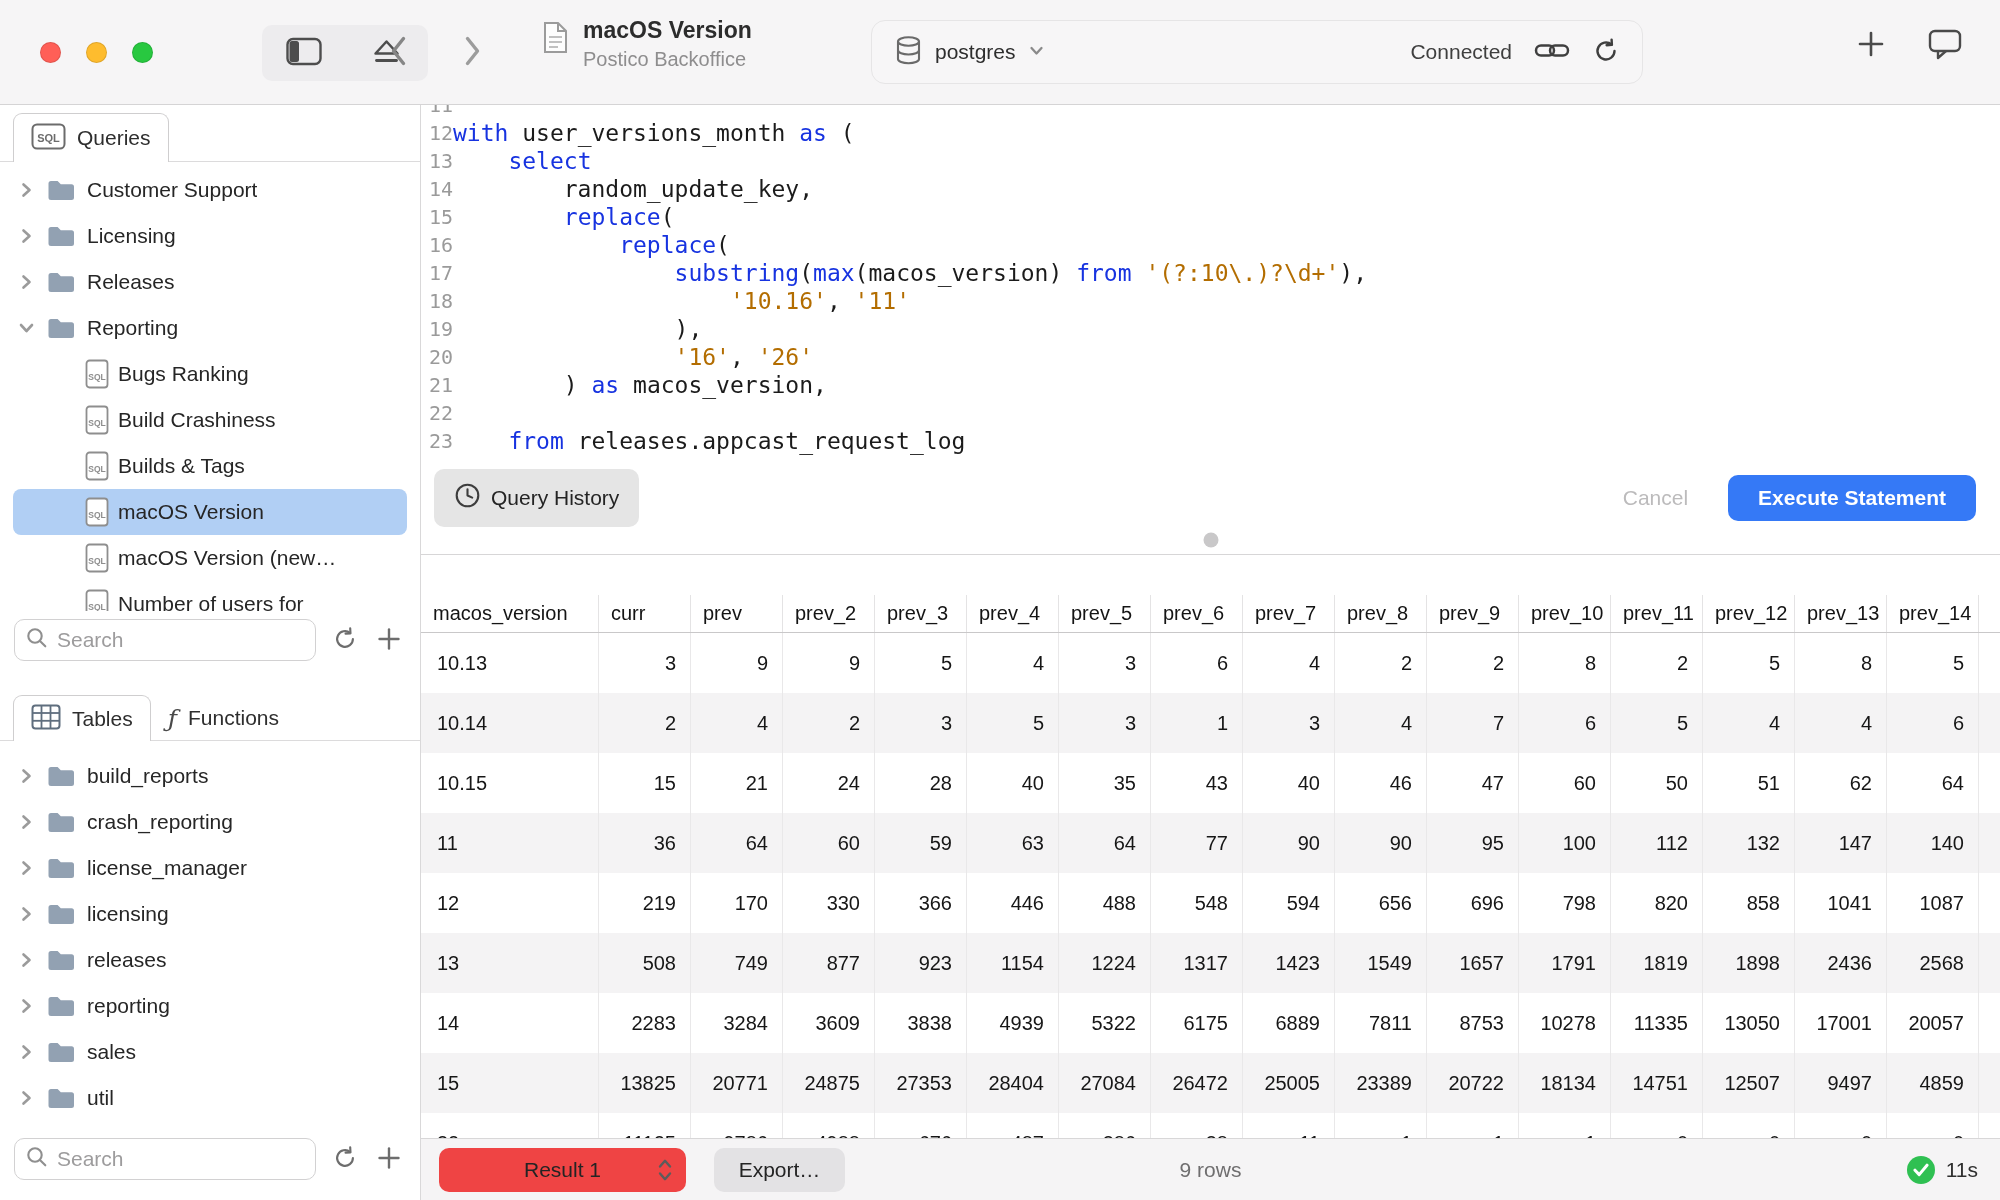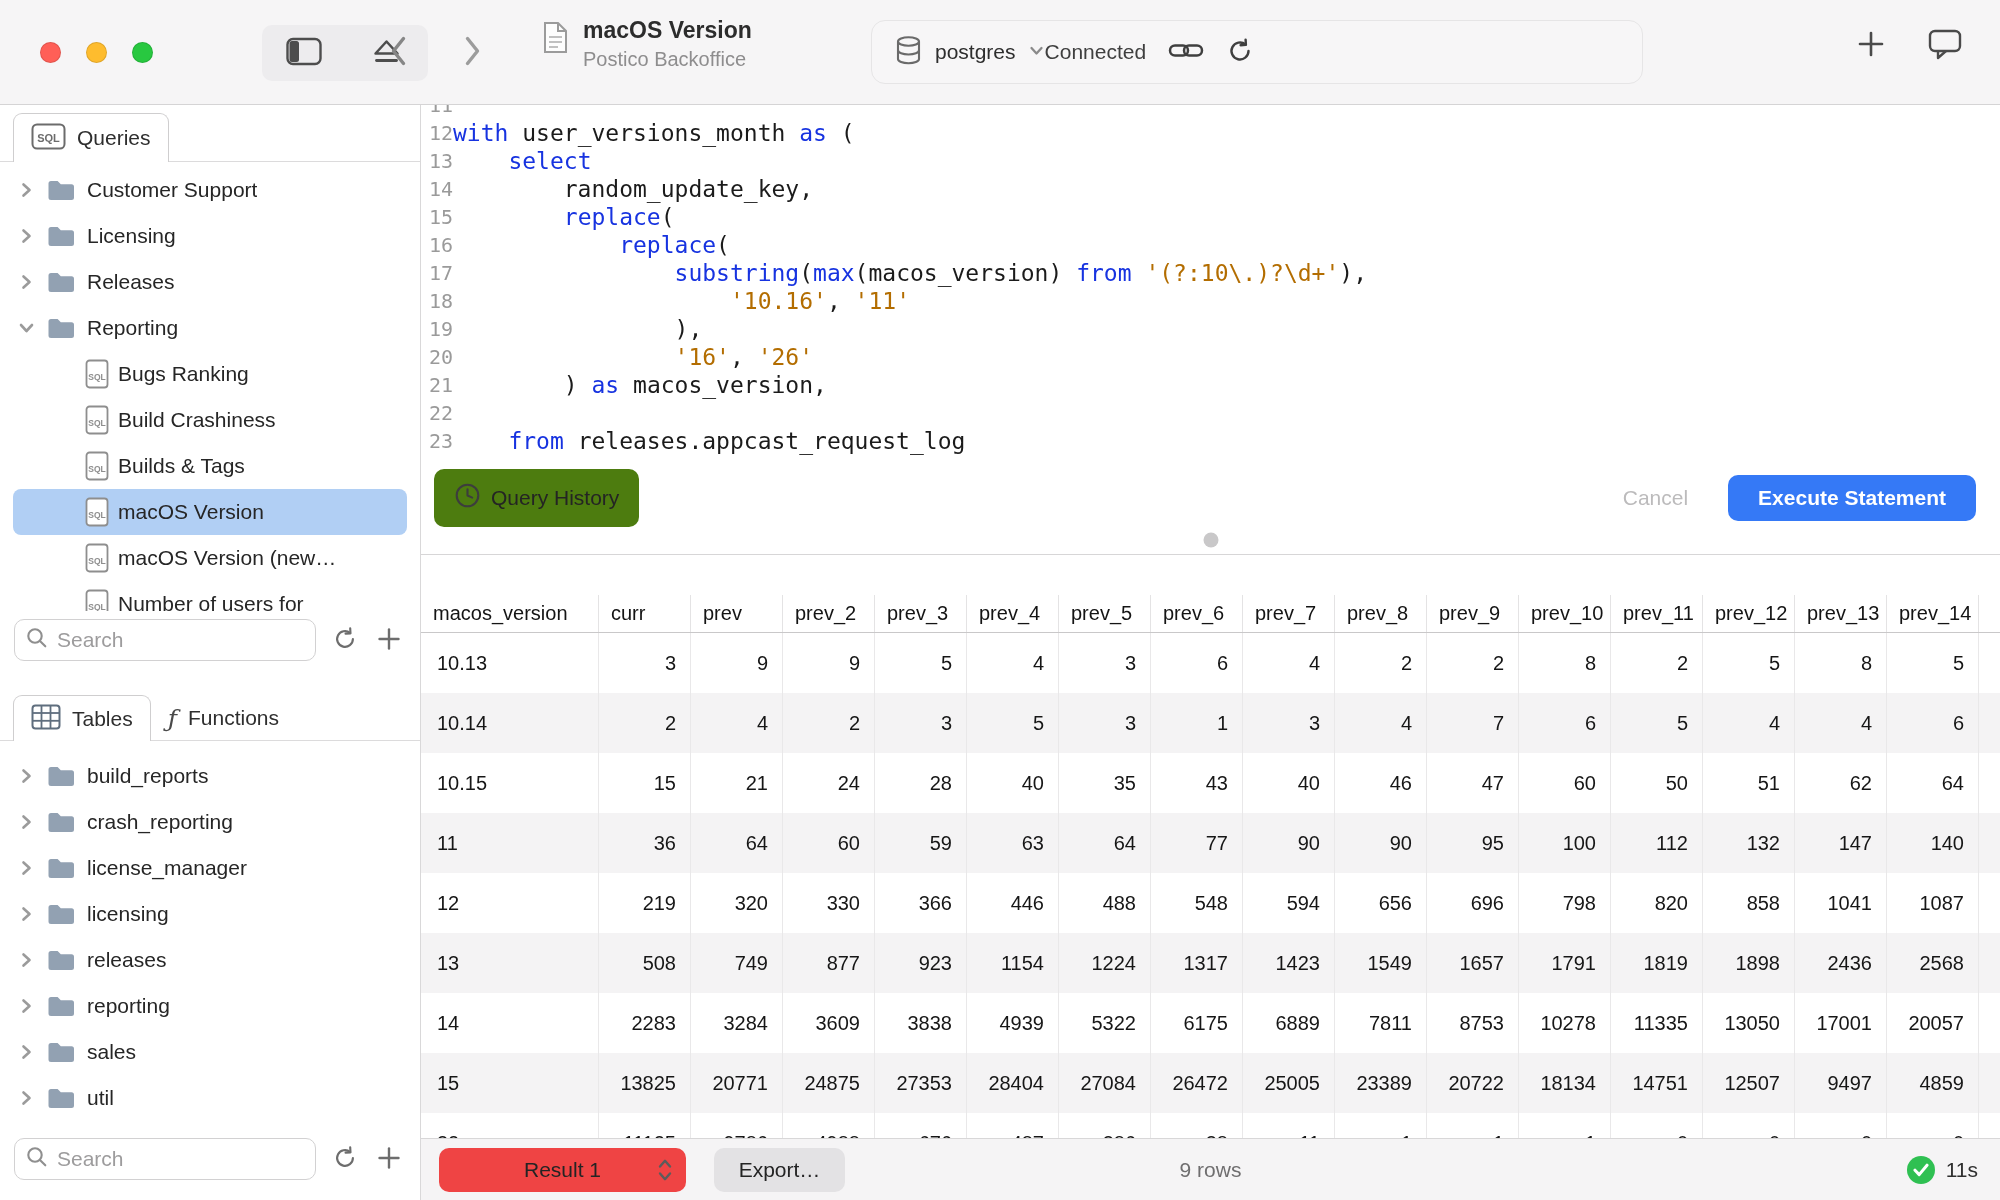--- a/index.html
+++ b/index.html
@@ -15,21 +15,21 @@
   .tl { width:21px; height:21px; border-radius:50%; box-shadow:inset 0 0 0 1px rgba(0,0,0,.12); }
   .tl.red { background:#ff5f57; } .tl.yellow { background:#febc2e; } .tl.green { background:#28c840; }
   .tb-group { position:absolute; left:262px; top:25px; width:166px; height:56px; background:#edecee; border-radius:10px; display:flex; }
   .tb-btn { flex:1; display:flex; align-items:center; justify-content:center; }
   .nav-btn { position:absolute; top:32px; width:40px; height:40px; display:flex; align-items:center; justify-content:center; }
   .nav-btn.back { left:378px; } .nav-btn.fwd { left:452px; }
   .title-block { position:absolute; left:542px; top:17px; display:flex; gap:14px; }
   .doc-icon { margin-top:4px; }
   .win-title { font-size:23px; font-weight:bold; color:#2c2c2c; }
   .win-subtitle { font-size:20px; color:#8e8d8e; margin-top:4px; }
-  .db-widget { position:absolute; left:871px; top:20px; width:772px; height:64px; background:#f7f6f7; border:1px solid #e6e5e6; border-radius:14px; display:flex; align-items:center; padding:0 22px; }
+  .db-widget { position:absolute; left:871px; top:20px; width:772px; height:64px; background:#f7f6f7; border:1px solid #e6e5e6; border-radius:14px; display:flex; align-items:center; justify-content:space-between; padding:0 22px; }
   .db-select { display:flex; align-items:center; gap:12px; }
   .db-name { font-size:21px; color:#2e2e2e; }
   .conn-status { display:flex; align-items:center; gap:22px; }
   .conn-label { font-size:21px; color:#3f3f3f; }
   .icon-btn { display:flex; align-items:center; justify-content:center; }
   .tb-right { position:absolute; right:38px; top:28px; display:flex; gap:42px; align-items:center; }
 
   
   .main-row { flex:1; display:flex; min-height:0; }
 
@@ -70,21 +70,21 @@
   .editor { flex:none; height:365px; overflow:hidden; background:#fff; }
   .code-lines { margin-top:-14px; }
   .code-line { display:flex; height:28px; line-height:28px; }
   .line-number { flex:none; width:32px; text-align:right; font-family:"DejaVu Sans Mono",monospace; font-size:20px; color:#9a9a9a; }
   .line-code { white-space:pre; font-family:"DejaVu Sans Mono",monospace; font-size:23px; color:#1b1b1b; }
   .tok-kw { color:#1733e0; }
   .tok-str { color:#b36d00; }
   .tok-p { color:#1b1b1b; }
 
   .actions-row { flex:none; height:56px; display:flex; align-items:center; padding:0 24px 0 13px; }
-  .gray-btn { background:#4d7c0f; border-radius:10px; height:58px; display:flex; align-items:center; justify-content:center; font-size:21px; color:#242424; }
+  .gray-btn { background:#e5e5e5; border-radius:10px; height:58px; display:flex; align-items:center; justify-content:center; font-size:21px; color:#242424; }
   .qh-btn { padding:0 20px; gap:10px; }
   .spacer { flex:1; }
   .cancel-btn { font-size:21px; color:#bcbbbc; margin-right:40px; }
   .execute-btn { background:#3579f6; color:#fff; font-size:21px; font-weight:bold; height:46px; border-radius:10px; padding:0 30px; }
 
   .splitter { flex:none; height:28px; position:relative; }
   .splitter .handle { position:absolute; left:50%; top:50%; transform:translate(-50%,-50%); width:15px; height:15px; border-radius:50%; background:#c9c8c9; }
 
   
   .results { flex:1; overflow:hidden; border-top:1px solid #d7d6d7; }
@@ -697,21 +697,21 @@
               <div class="td num">95</div>
               <div class="td num">100</div>
               <div class="td num">112</div>
               <div class="td num">132</div>
               <div class="td num">147</div>
               <div class="td num">140</div>
             </div>
             <div class="tr">
               <div class="td col-first first">12</div>
               <div class="td num">219</div>
-              <div class="td num">320</div>
+              <div class="td num">170</div>
               <div class="td num">330</div>
               <div class="td num">366</div>
               <div class="td num">446</div>
               <div class="td num">488</div>
               <div class="td num">548</div>
               <div class="td num">594</div>
               <div class="td num">656</div>
               <div class="td num">696</div>
               <div class="td num">798</div>
               <div class="td num">820</div>

